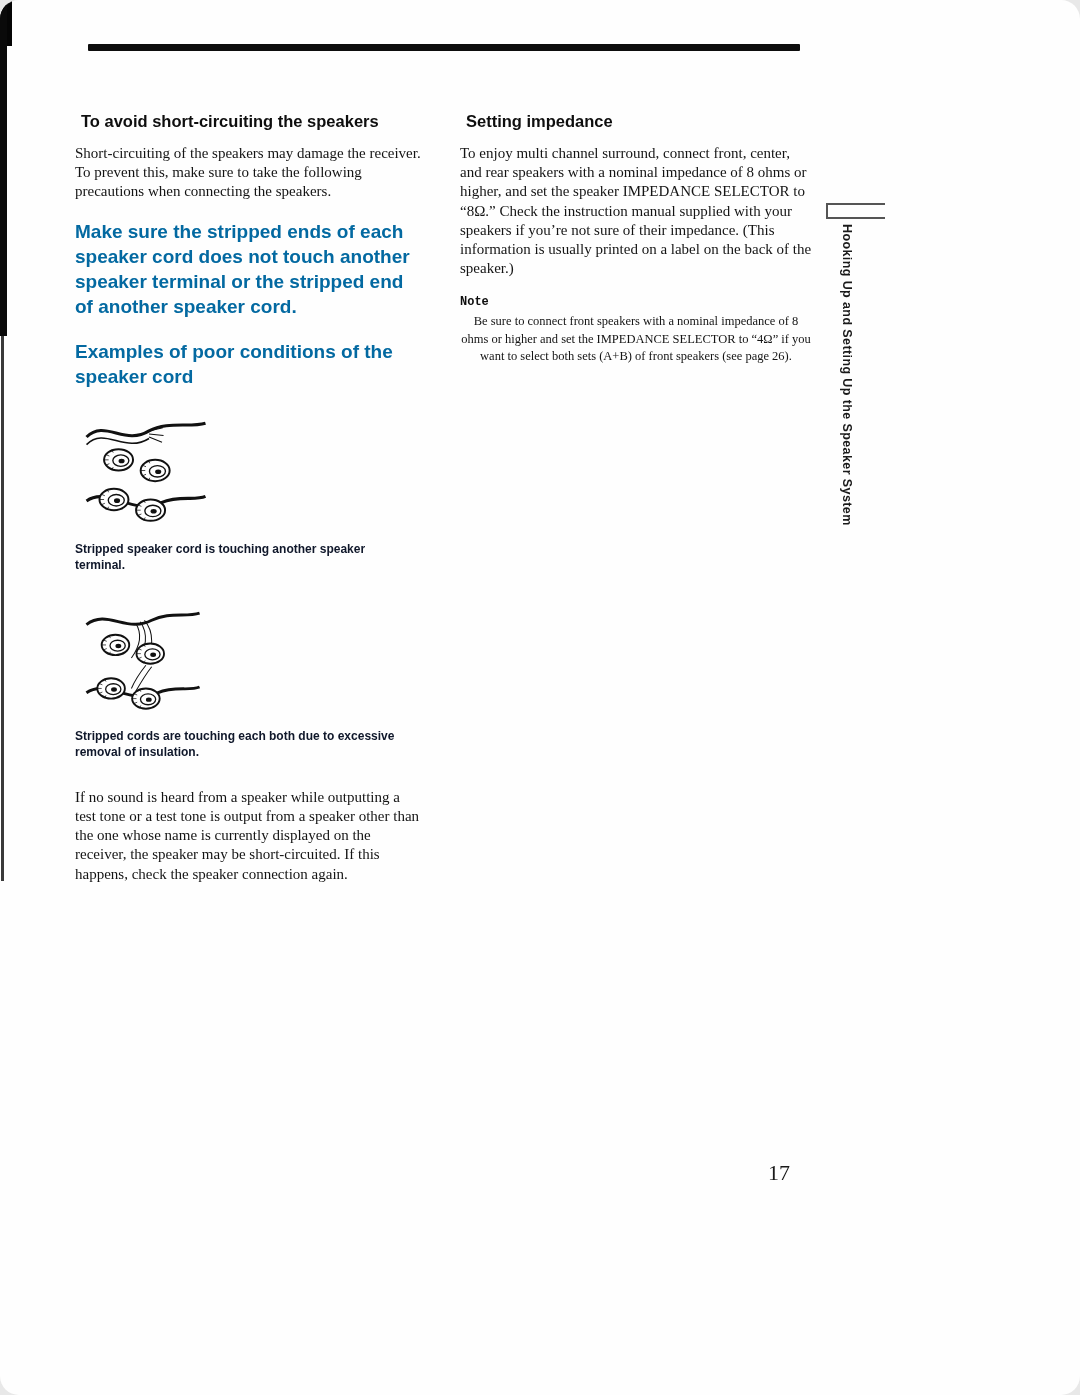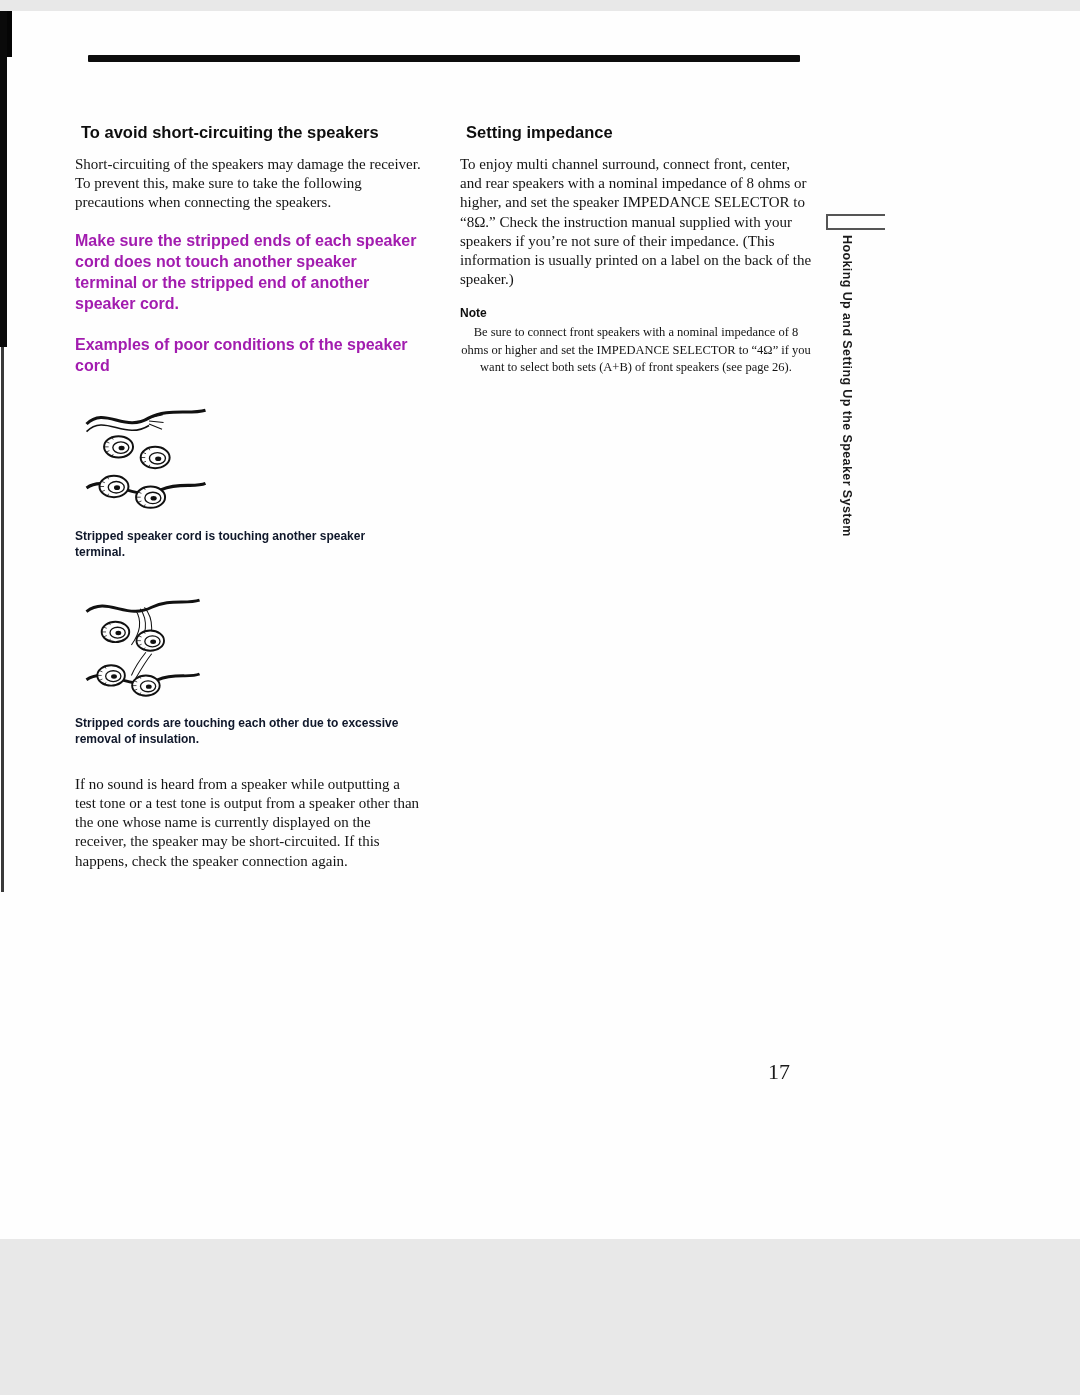--- a/index.html
+++ b/index.html
@@ -1,19 +1,19 @@
 <!DOCTYPE html>
 <html><head>
 <meta charset="utf-8">
 <style>
   html,body { margin:0; padding:0; background:#e8e8e8; }
   .page {
-    position:relative; width:1080px; height:1228px; margin:11px auto;
+    position:relative; width:1080px; height:1395px; margin:0 auto;
     background:#fefefe; overflow:hidden;
-    font-family:"Liberation Serif", serif; color:#141414;
+    font-family:"Liberation Serif", serif; color:#141414;border-radius:19px;
   }
   .top-rule { position:absolute; left:88px; top:44px; width:712px; height:7px; background:#0d0d0d; border-radius:1px; }
 
   
   .edge-blob { position:absolute; left:0; top:0; width:12px; height:46px; background:#050505; }
   .edge-bar  { position:absolute; left:0; top:0; width:7px;  height:336px; background:#0a0a0a; }
   .edge-thin { position:absolute; left:1px; top:336px; width:3px; height:545px; background:#3a3a3a; }
   .tab-bracket { position:absolute; left:826px; top:203px; width:57px; height:12px;
     border-top:2px solid #555; border-left:2px solid #555; border-bottom:2px solid #555; }
 
@@ -21,42 +21,42 @@
   .col.left  { left:75px;  width:348px; }
   .col.right { left:460px; width:352px; }
 
   h2 {
     font-family:"Liberation Sans", sans-serif;
     font-size:16.5px; font-weight:bold; margin:0 0 13px 6px; color:#0e0e0e;
   }
   .body { font-size:15px; line-height:1.28; margin:0 0 17px 0; }
   .boldpara {
     font-family:"Liberation Sans", sans-serif;
-    font-size:16px; font-weight:bold; line-height:1.33; margin:0 0 19px 0; color:#a21caf;
+    font-size:19px; font-weight:bold; line-height:1.33; margin:0 0 19px 0; color:#0369a1;
   }
   .subhead { margin-bottom:22px; }
   .caption {
     font-family:"Liberation Sans", sans-serif;
     font-size:12px; font-weight:bold; line-height:1.35; margin:0 0 28px 0; width:332px; color:#0f172a;
   }
   .illus { margin:10px 0 10px 10px; }
   .notelabel {
-    font-family:Liberation Sans, sans-serif;
+    font-family:Liberation Mono, monospace;
     font-size:12px; font-weight:bold; margin:6px 0 4px 0; color:#0e0e0e;
   }
   .notetext { font-size:12.5px; line-height:1.38; margin:0;text-align:center; }
 
   .vertical-tab {
     position:absolute; left:840px; top:224px; height:350px;
     writing-mode:vertical-rl;
     font-family:"Liberation Sans", sans-serif;
     font-weight:bold; font-size:12.5px; letter-spacing:0.4px; color:#1a1a1a;
     white-space:nowrap;
   }
-  .pageno { position:absolute; left:768px; top:1048px; font-size:22px; color:#1a1a1a; }
+  .pageno { position:absolute; left:768px; top:1160px; font-size:22px; color:#1a1a1a; }
 
   .after-tone { margin-top:6px; }
 </style>
 </head>
 <body>
 
 <div class="page">
 
   <div class="top-rule"></div>
   <div class="edge-blob"></div>
@@ -117,21 +117,21 @@
         <path d="M2,30 C30,8 58,42 92,24 C116,12 140,20 158,14" fill="none" stroke="#111" stroke-width="4"></path>
         <path d="M70,28 C80,44 74,62 64,76 M76,26 C88,42 84,64 74,78 M82,24 C96,40 94,66 84,80" fill="none" stroke="#111" stroke-width="1.4"></path>
         <use href="#termB" x="42" y="58"></use>
         <use href="#termB" x="90" y="70"></use>
         <path d="M2,124 C30,104 62,142 100,124 C124,114 144,122 158,116" fill="none" stroke="#111" stroke-width="4"></path>
         <path d="M64,118 C70,104 76,96 84,86 M70,122 C78,108 84,98 92,88" fill="none" stroke="#111" stroke-width="1.4"></path>
         <use href="#termB" x="36" y="118"></use>
         <use href="#termB" x="84" y="132"></use>
       </svg>
     </div>
-    <p class="caption">Stripped cords are touching each other due to excessive removal of insulation.</p>
+    <p class="caption">Stripped cords are touching each both due to excessive removal of insulation.</p>
 
     <p class="body">If no sound is heard from a speaker while outputting a test tone or a test tone is output from a speaker other than the one whose name is currently displayed on the receiver, the speaker may be short-circuited.  If this happens, check the speaker connection again.</p>
   </div>
 
   <div class="col right">
     <h2>Setting impedance</h2>
     <p class="body">To enjoy multi channel surround, connect front, center, and rear speakers with a nominal impedance of 8 ohms or higher, and set the speaker IMPEDANCE SELECTOR to “8Ω.”  Check the instruction manual supplied with your speakers if you’re not sure of their impedance.  (This information is usually printed on a label on the back of the speaker.)</p>
     <p class="notelabel">Note</p>
     <p class="notetext">Be sure to connect front speakers with a nominal impedance of 8 ohms or higher and set the IMPEDANCE SELECTOR to “4Ω” if you want to select both sets (A+B) of front speakers (see page 26).</p>
   </div>

